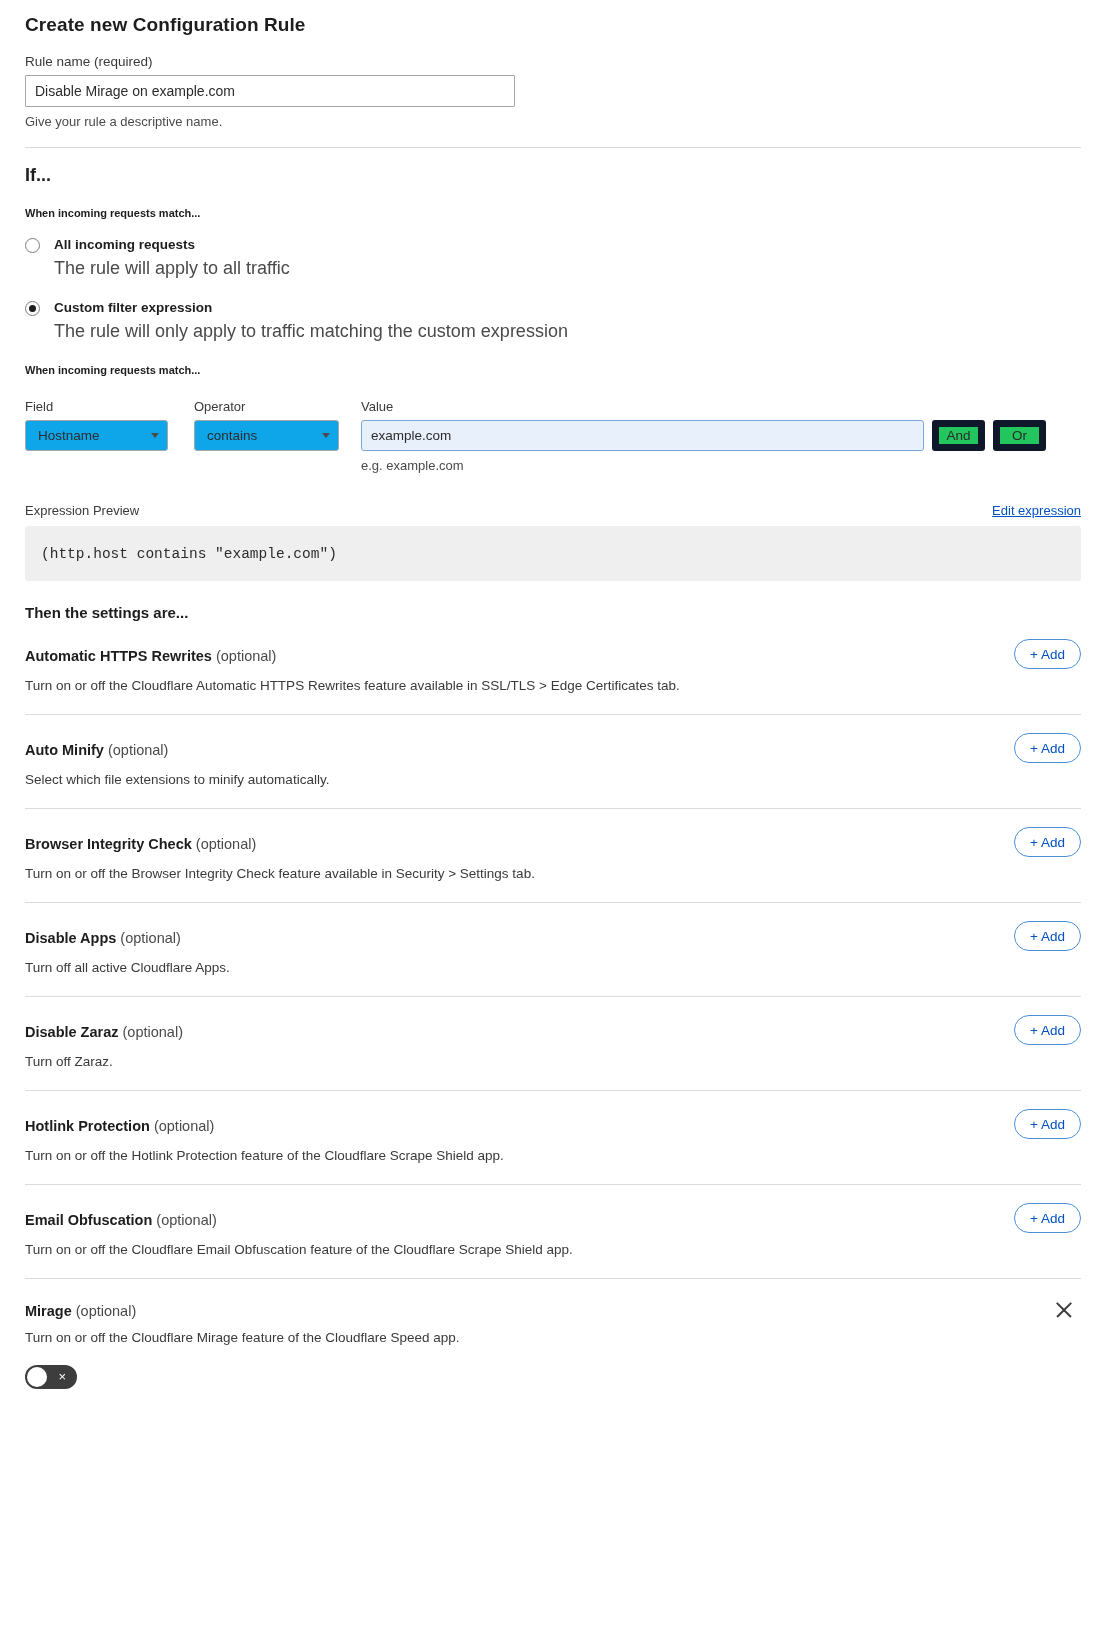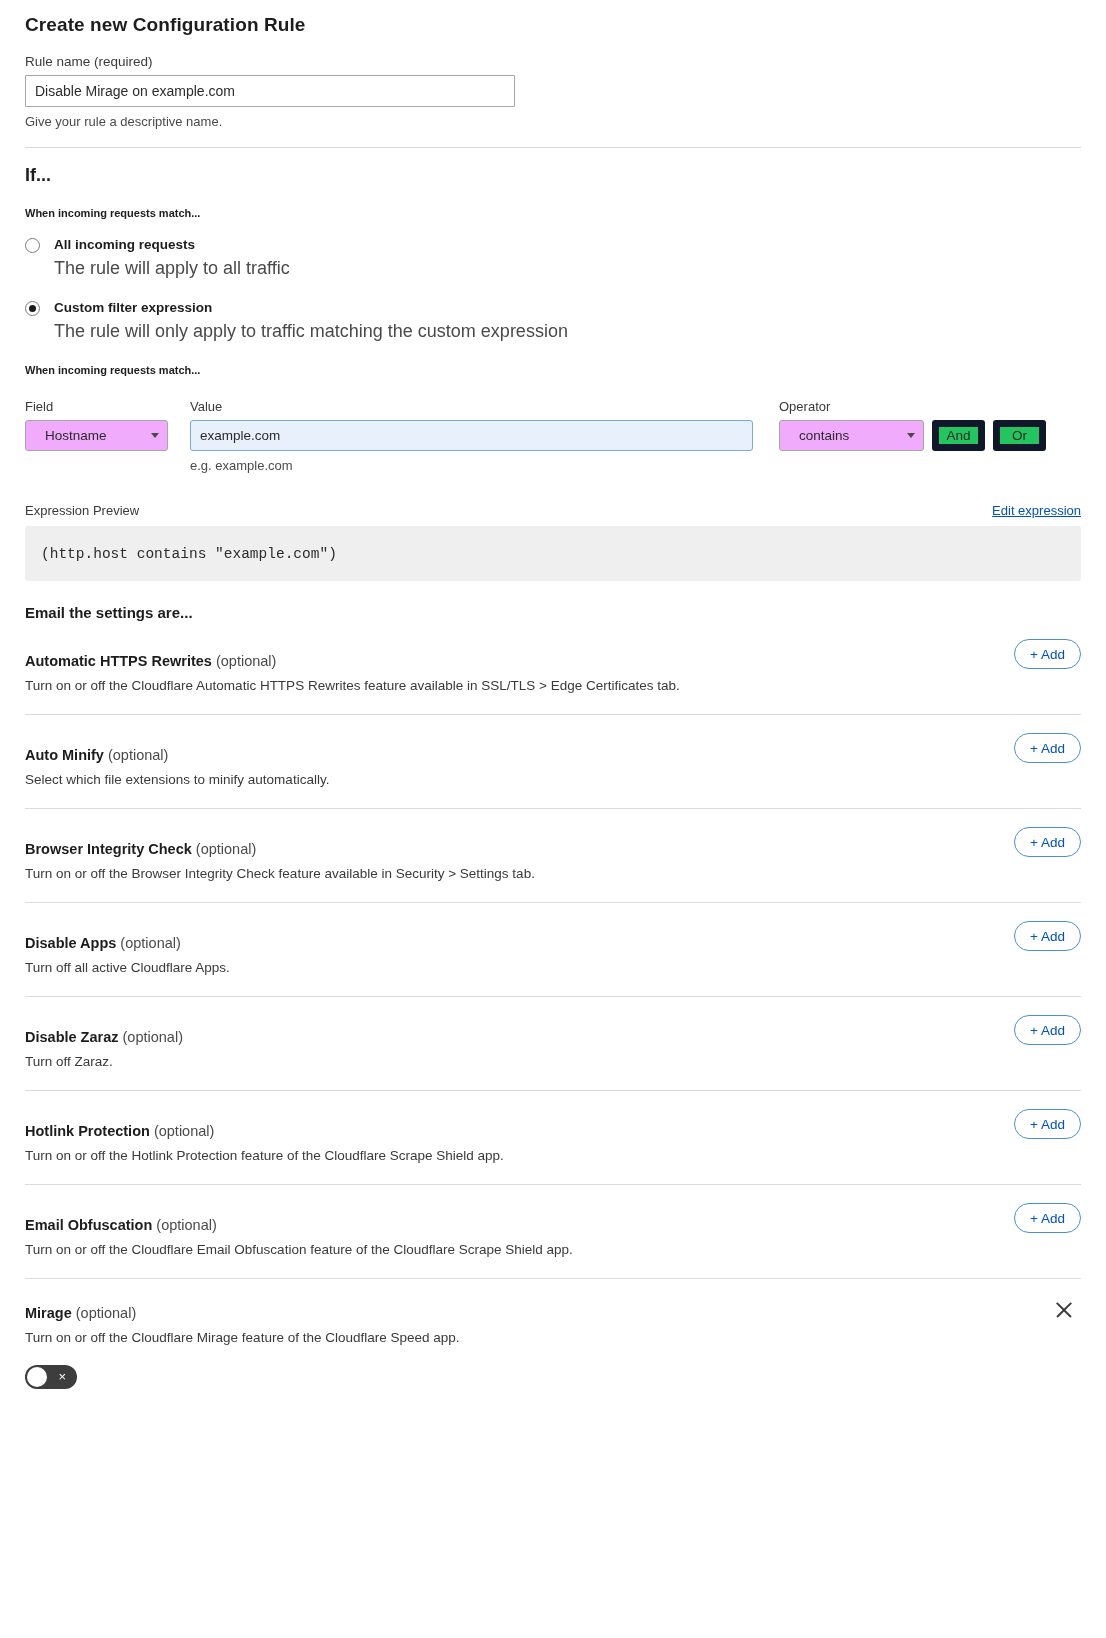--- a/index.html
+++ b/index.html
@@ -119,24 +119,24 @@
     margin-bottom: 6px;
   }
   .select-wrap {
     position: relative;
     display: inline-block;
   }
   .select-box {
     height: 31px;
     border: 1px solid #a6a6a6;
     border-radius: 3px;
-    background: #f0abfc;
+    background: #0ea5e9;
     font-size: 13.5px;
     color: #2c2c2c;
-    padding: 0 26px 0 19px;
+    padding: 0 26px 0 12px;
     display: flex;
     align-items: center;
     white-space: nowrap;
     overflow: hidden;
   }
   .select-field { width: 143px; }
   .select-operator { width: 145px; }
   .caret {
     position: absolute;
     right: 9px;
@@ -217,21 +217,21 @@
     color: #1d1d1d;
     margin: 23px 0 0 0;
   }
   .setting {
     padding-top: 21px;
     position: relative;
   }
   .setting-line {
     display: flex;
     justify-content: space-between;
-    align-items: flex-end;
+    align-items: center;
   }
   .setting-title {
     font-size: 14.5px;
     color: #1d1d1d;
     font-weight: bold;
   }
   .setting-title .opt {
     font-weight: normal;
     color: #4a4a4a;
   }
@@ -347,47 +347,47 @@
 
   <div class="expr-builder">
     <div class="col">
       <span class="col-label">Field</span>
       <span class="select-wrap">
         <span class="select-box select-field">Hostname</span>
         <span class="caret"></span>
       </span>
     </div>
 
-    <div class="col" style="margin-left:22px;">
-      <span class="col-label">Value</span>
-      <input class="value-input" value="example.com" style="">
-      <span class="value-hint">e.g. example.com</span>
-    </div>
-
     <div class="col" style="margin-left:26px;">
       <span class="col-label">Operator</span>
       <span class="select-wrap">
         <span class="select-box select-operator">contains</span>
         <span class="caret"></span>
       </span>
     </div>
 
+    <div class="col" style="margin-left:22px;">
+      <span class="col-label">Value</span>
+      <input class="value-input" value="example.com" style="">
+      <span class="value-hint">e.g. example.com</span>
+    </div>
+
     <div class="and-or">
       <div class="btn-gray">And</div>
       <div class="btn-gray">Or</div>
     </div>
   </div>
 
   <div class="preview-head">
     <span class="preview-label">Expression Preview</span>
     <span class="edit-expression">Edit expression</span>
   </div>
   <div class="preview-box">(http.host contains "example.com")</div>
 
-  <h3 class="then-head">Email the settings are...</h3>
+  <h3 class="then-head">Then the settings are...</h3>
 
   <div class="setting">
     <div class="setting-line">
       <div class="setting-title">
         <span>Automatic HTTPS Rewrites</span>
         <span class="opt">(optional)</span>
       </div>
       <button class="add-btn">+ Add</button>
     </div>
     <div class="setting-desc">Turn on or off the Cloudflare Automatic HTTPS Rewrites feature available in SSL/TLS &gt; Edge Certificates tab.</div>

